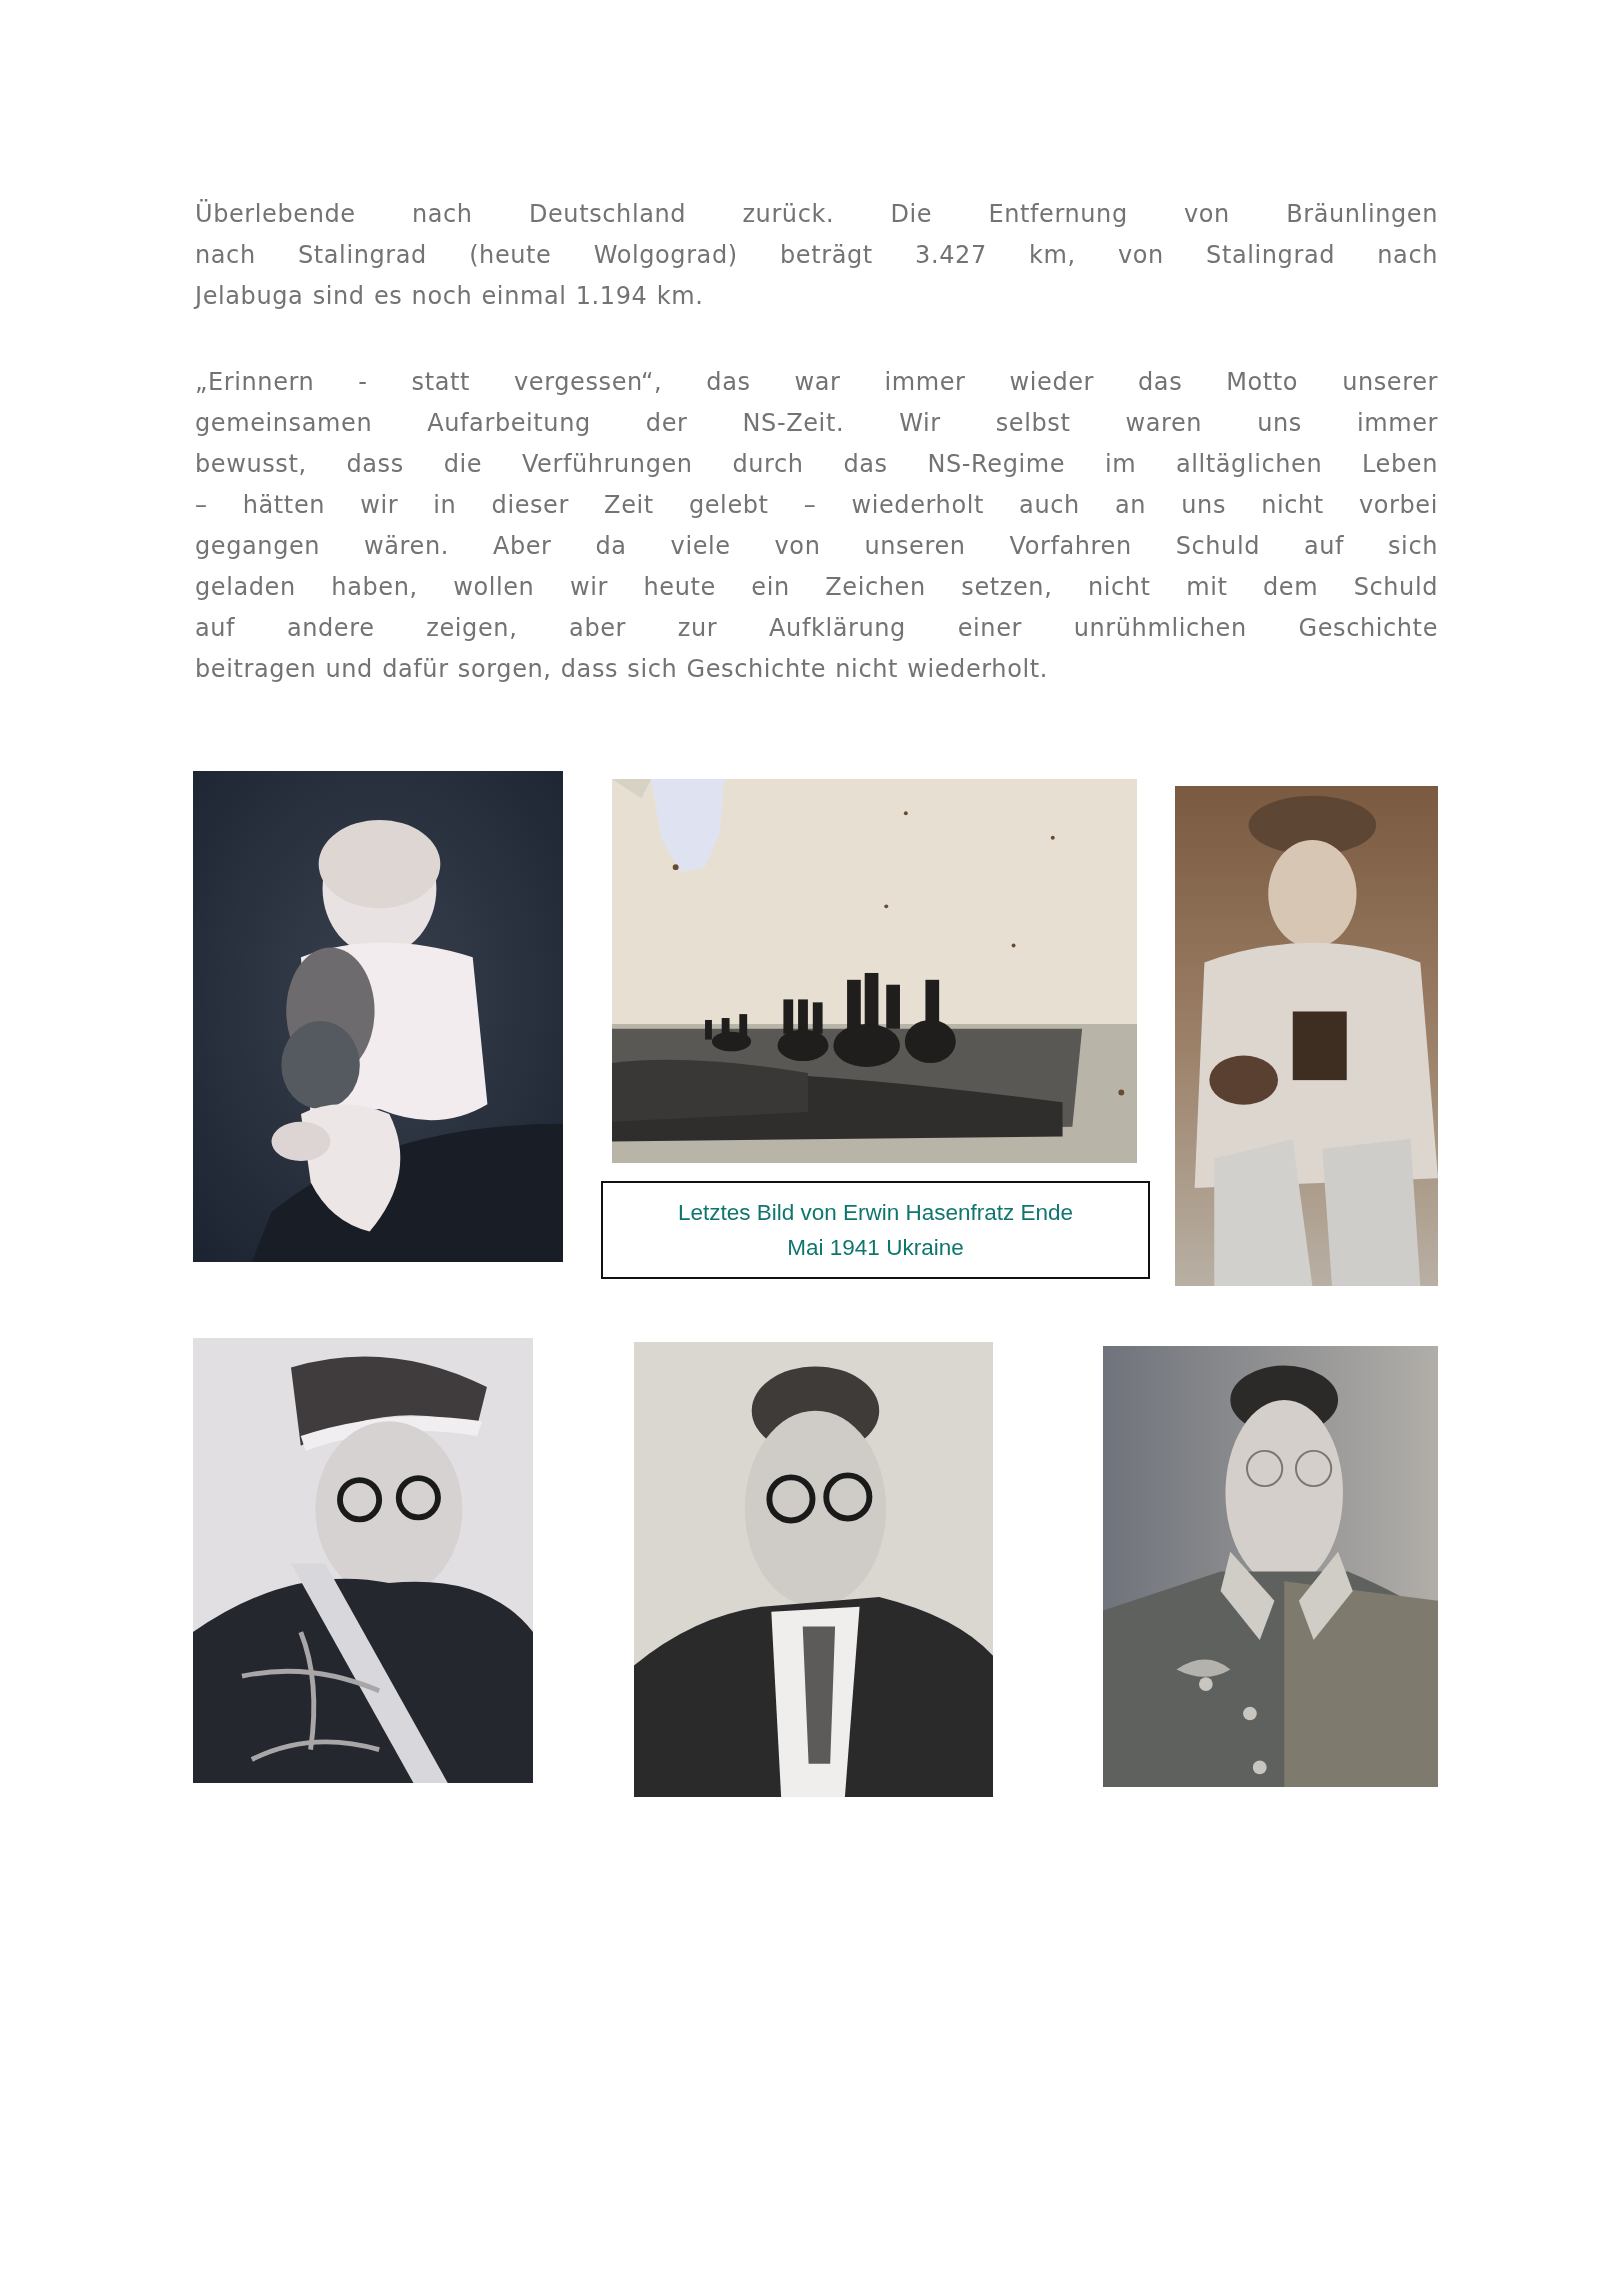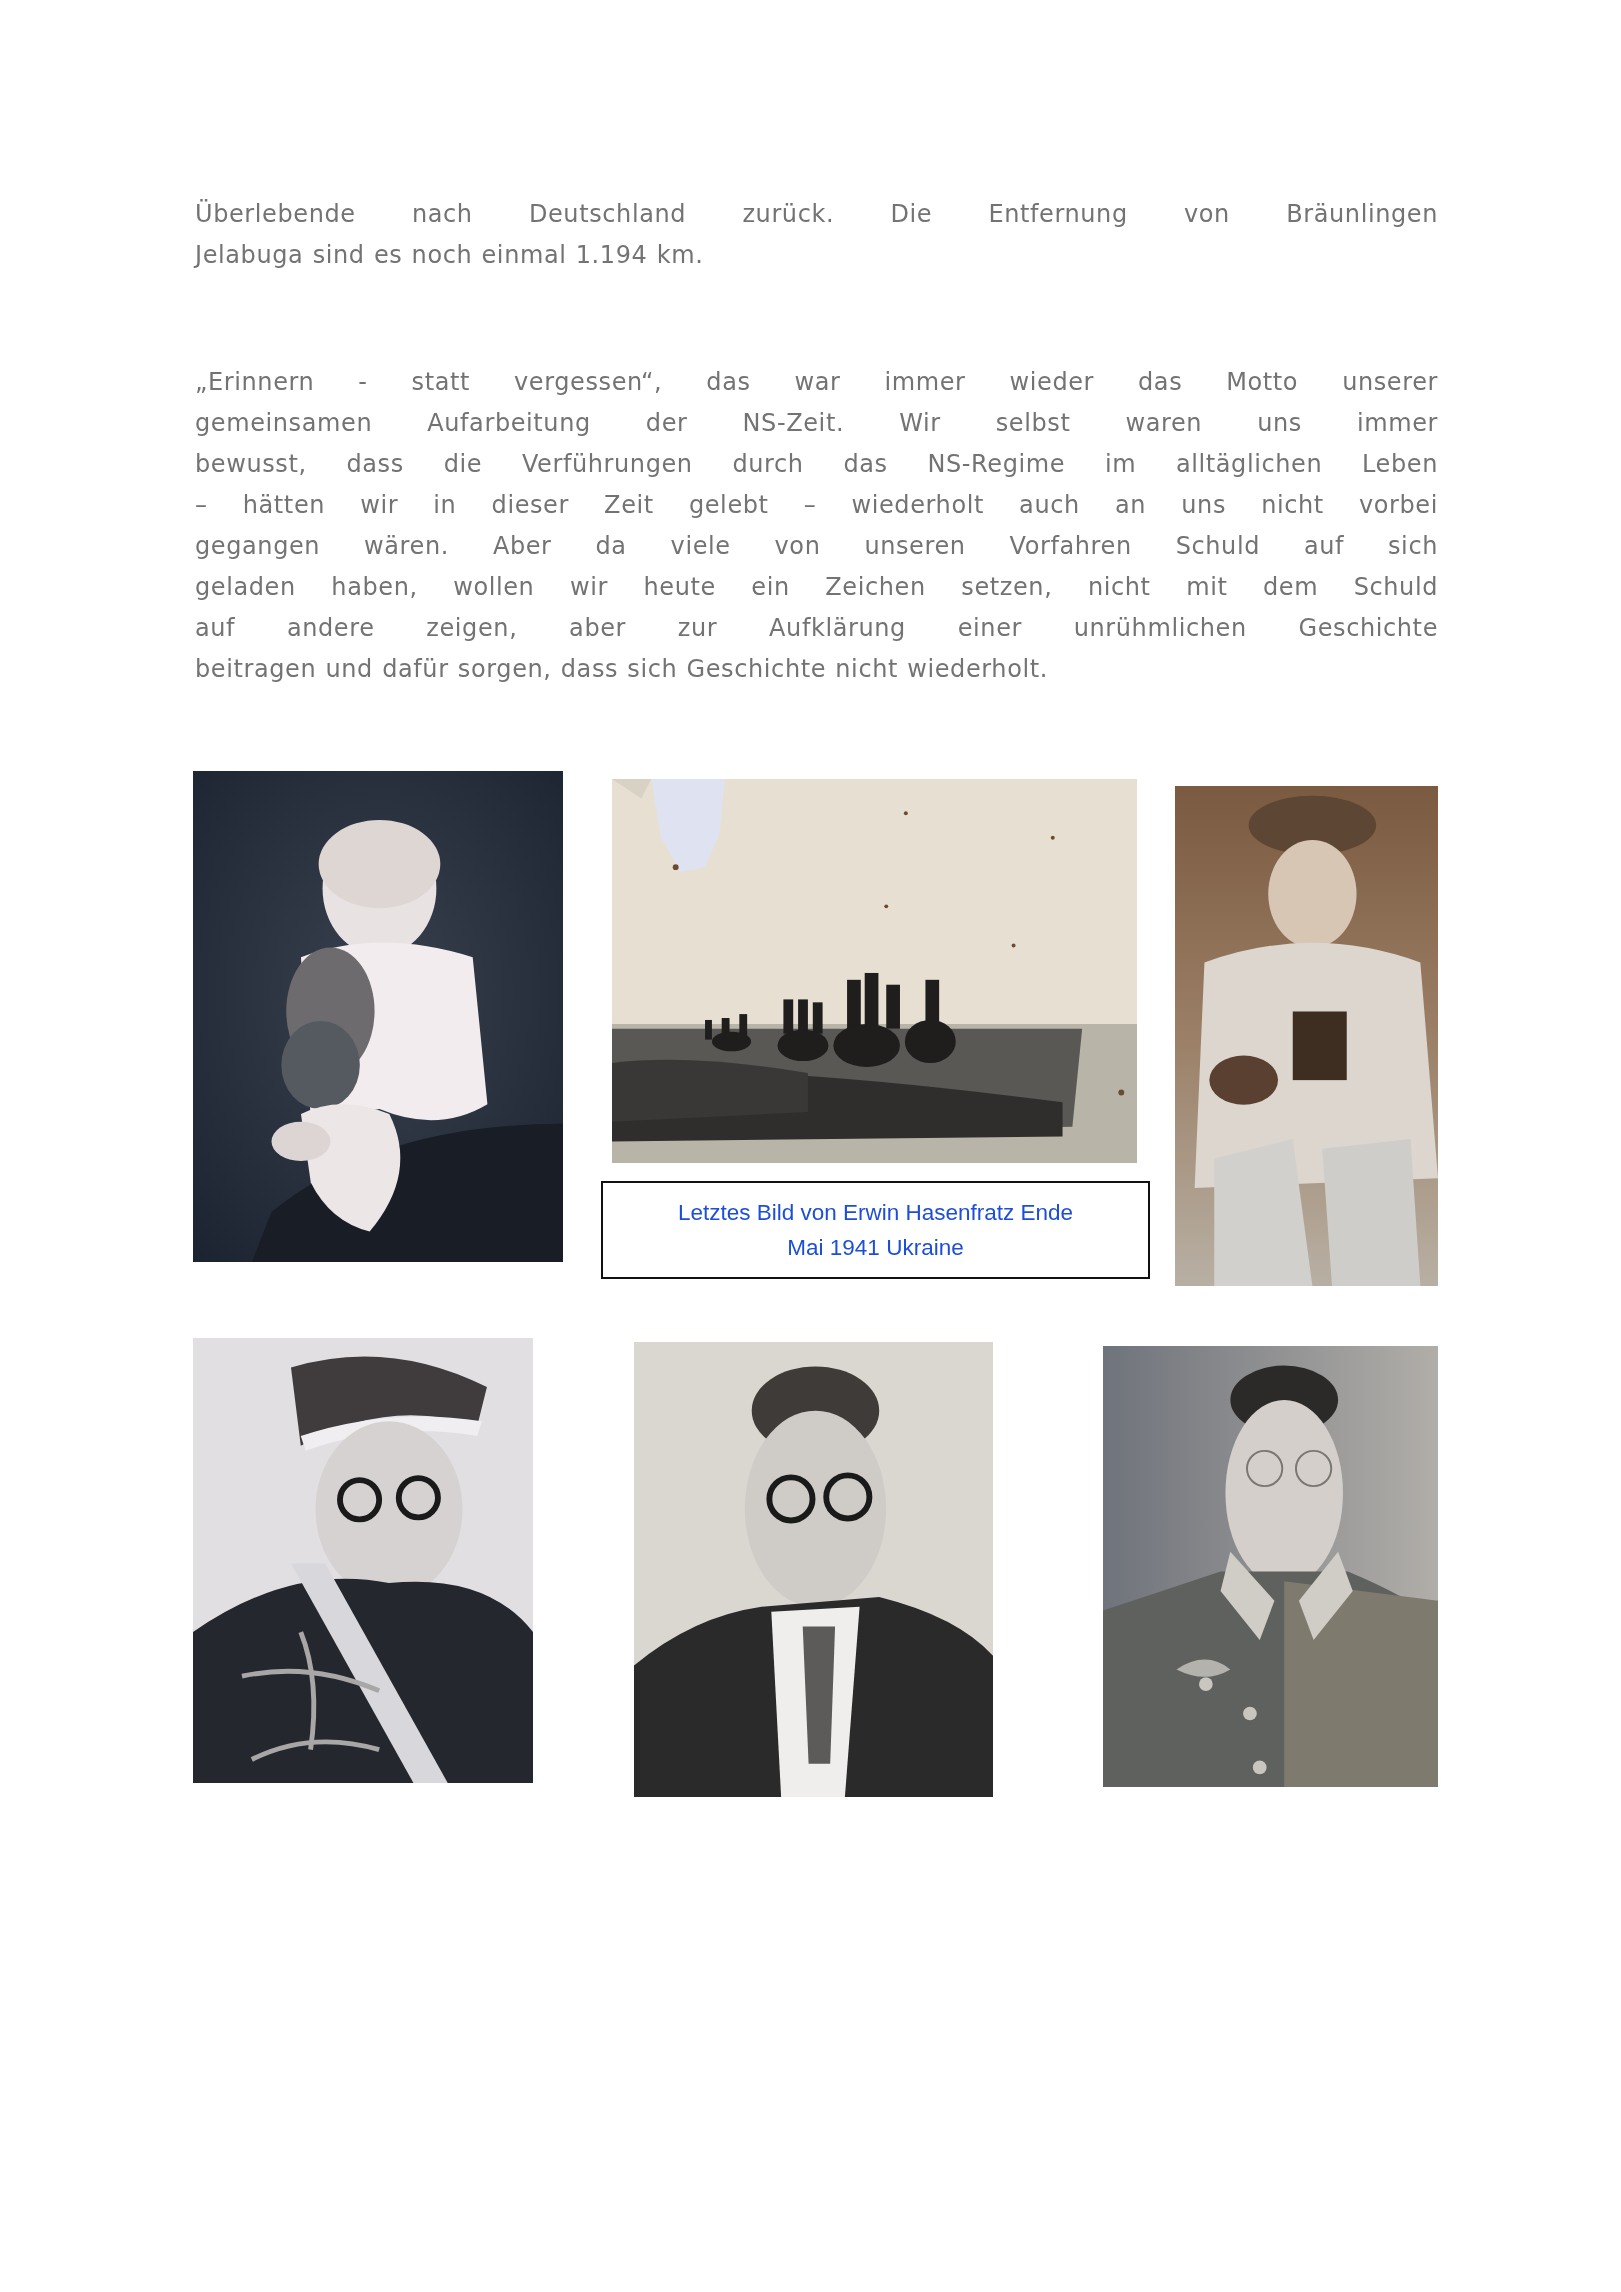--- a/index.html
+++ b/index.html
@@ -10,30 +10,31 @@
     color:#737373; text-align:justify; text-align-last:left; margin:0;
     letter-spacing:0.6px; word-spacing:1px;
   }
   .para .ln { display:block; text-align:justify; text-align-last:justify; white-space:nowrap; }
   .para .ln.last { text-align-last:left; }
   .photo { position:absolute; overflow:hidden; }
   .caption {
     position:absolute; left:601px; top:1181px; width:549px; height:98px;
     border:2.5px solid #111; background:#fff; box-sizing:border-box;
     font-family:"Liberation Sans", sans-serif; font-size:22.5px; line-height:35px;
-    color:#1d4ed8; text-align:center; padding-top:11.8px;
+    color:#0f766e; text-align:center; padding-top:11.8px;
   }
   .caption span { display:block; }
   svg { display:block; width:100%; height:100%; }
 </style>
 </head>
 <body>
 
 <p class="para" style="top:194px;">
   <span class="ln">Überlebende nach Deutschland zurück. Die Entfernung von Bräunlingen</span>
+  <span class="ln">nach Stalingrad (heute Wolgograd) beträgt 3.427 km, von Stalingrad nach</span>
   <span class="ln last">Jelabuga sind es noch einmal 1.194 km.</span>
 </p>
 
 <p class="para" style="top:362px;">
   <span class="ln">„Erinnern - statt vergessen“, das war immer wieder das Motto unserer</span>
   <span class="ln">gemeinsamen Aufarbeitung der NS-Zeit. Wir selbst waren uns immer</span>
   <span class="ln">bewusst, dass die Verführungen durch das NS-Regime im alltäglichen Leben</span>
   <span class="ln">– hätten wir in dieser Zeit gelebt – wiederholt auch an uns nicht vorbei</span>
   <span class="ln">gegangen wären. Aber da viele von unseren Vorfahren Schuld auf sich</span>
   <span class="ln">geladen haben, wollen wir heute ein Zeichen setzen, nicht mit dem Schuld</span>

